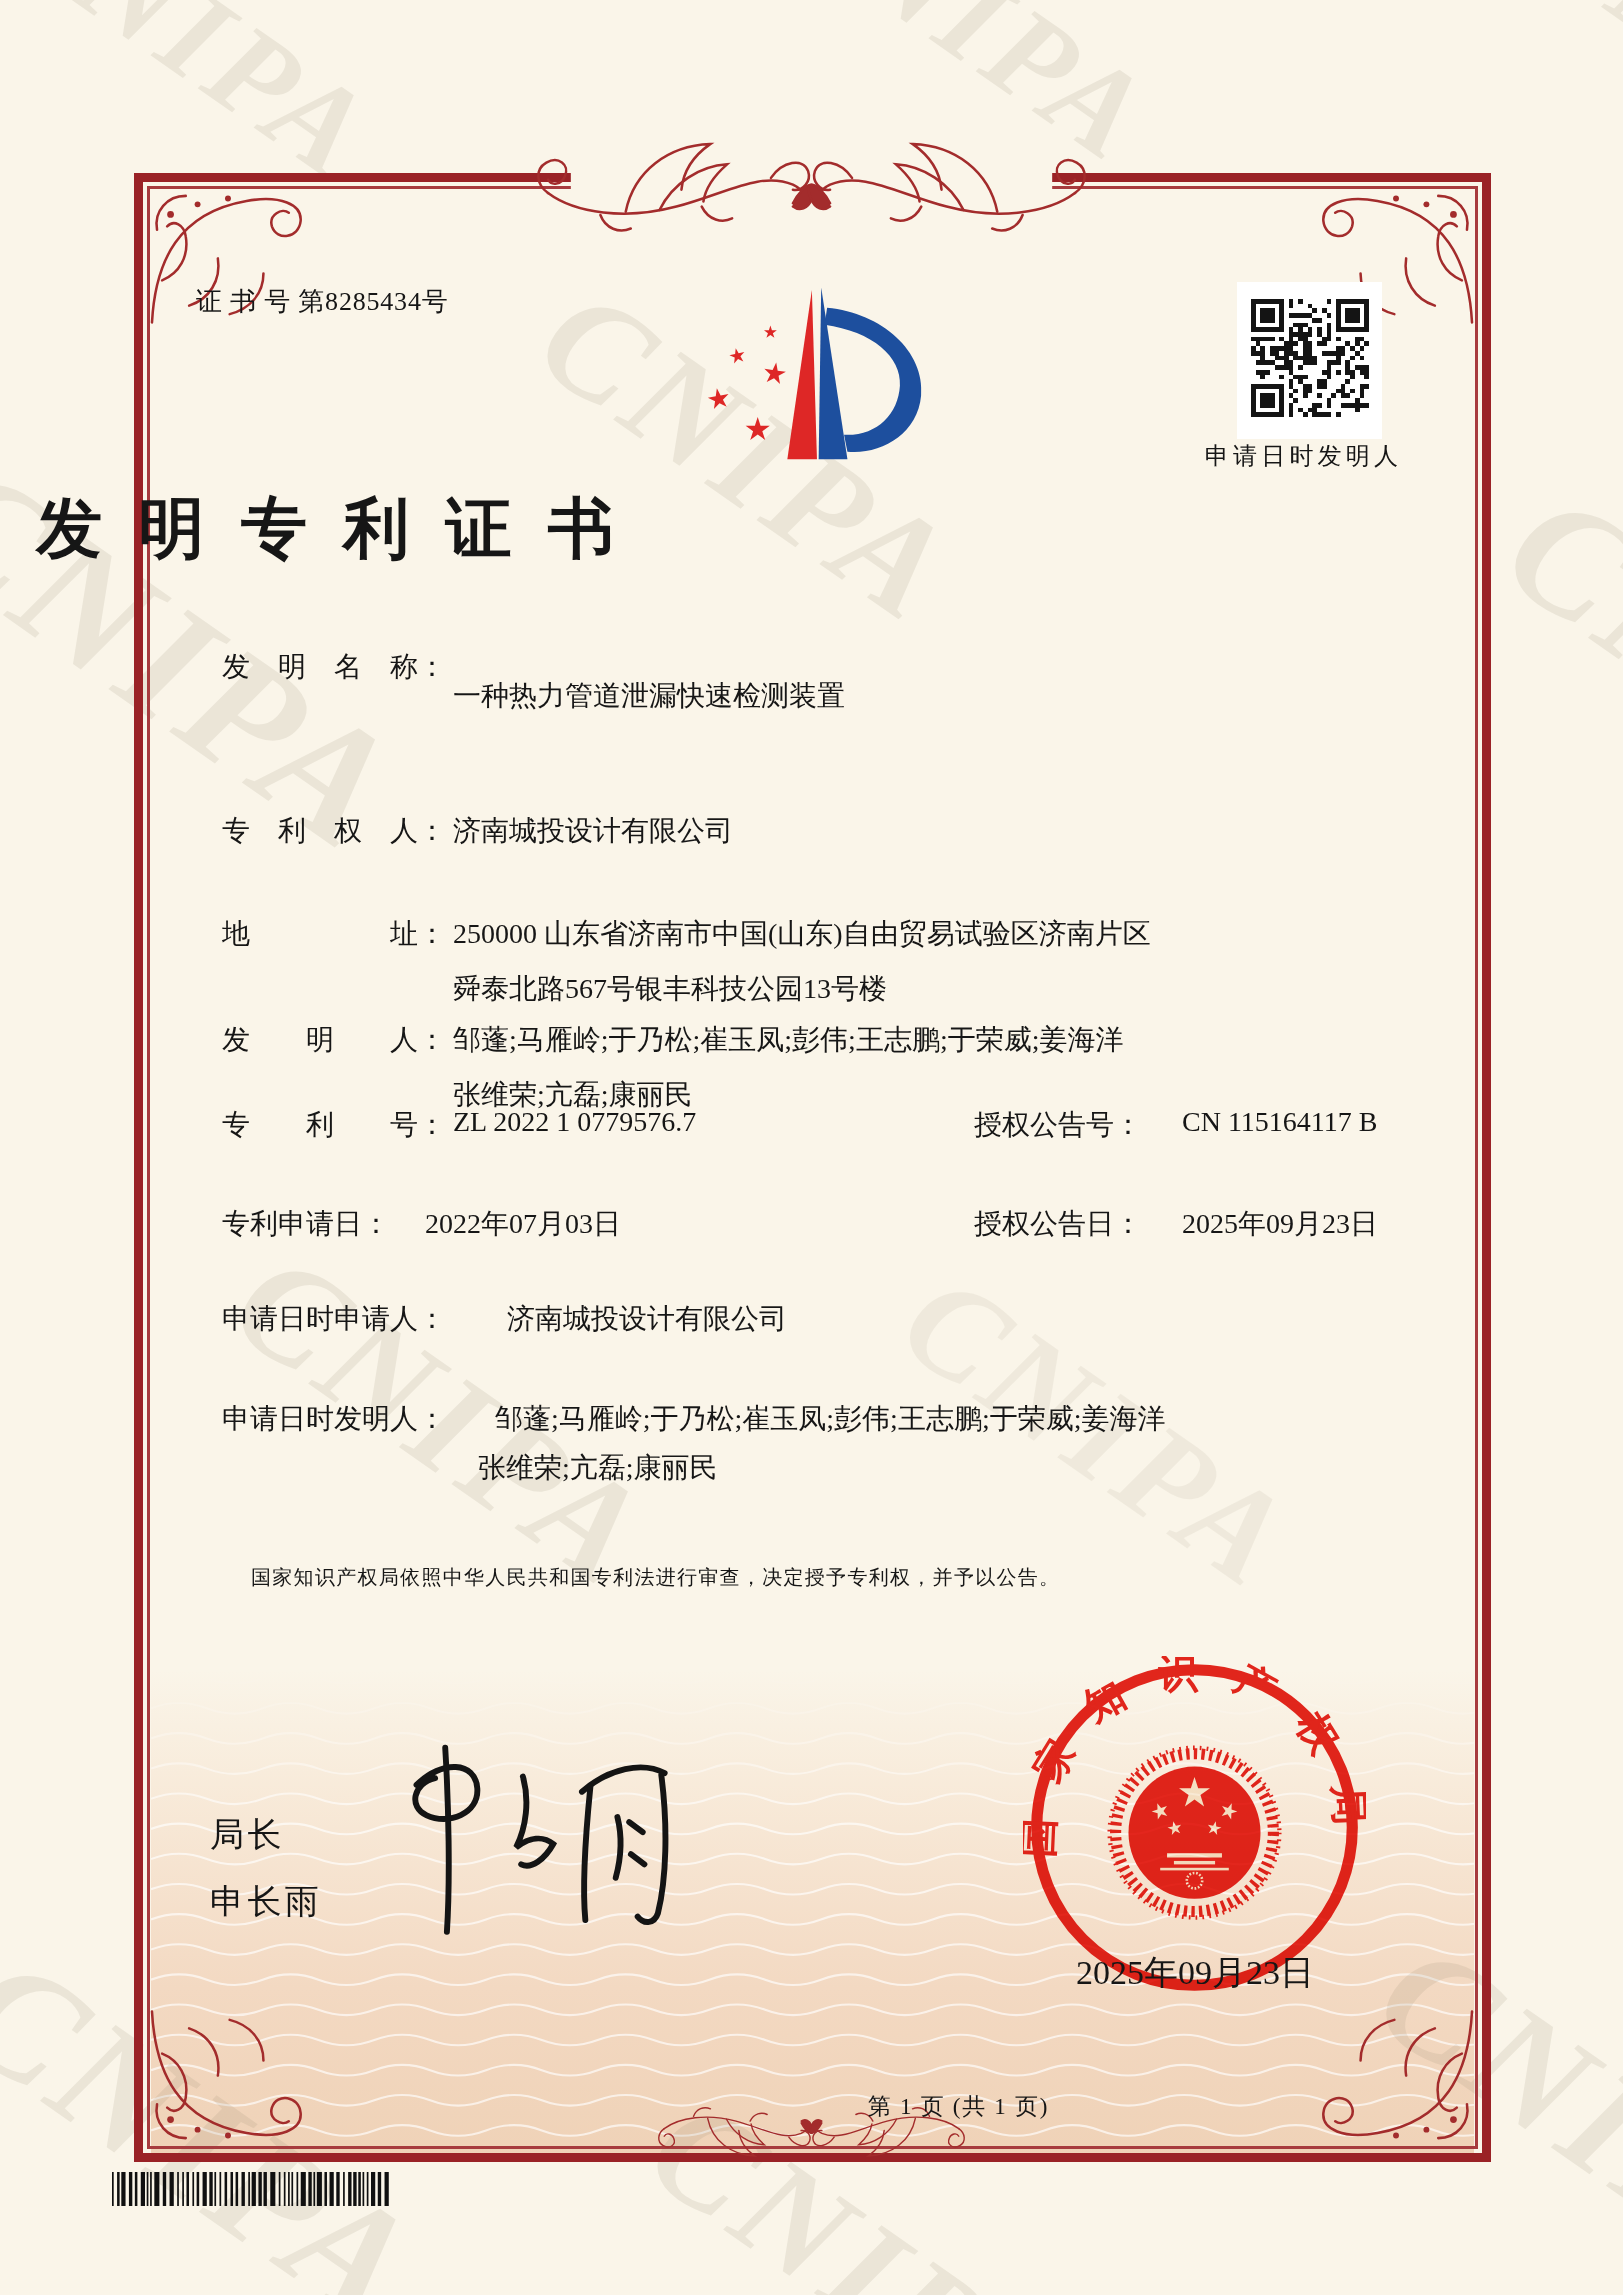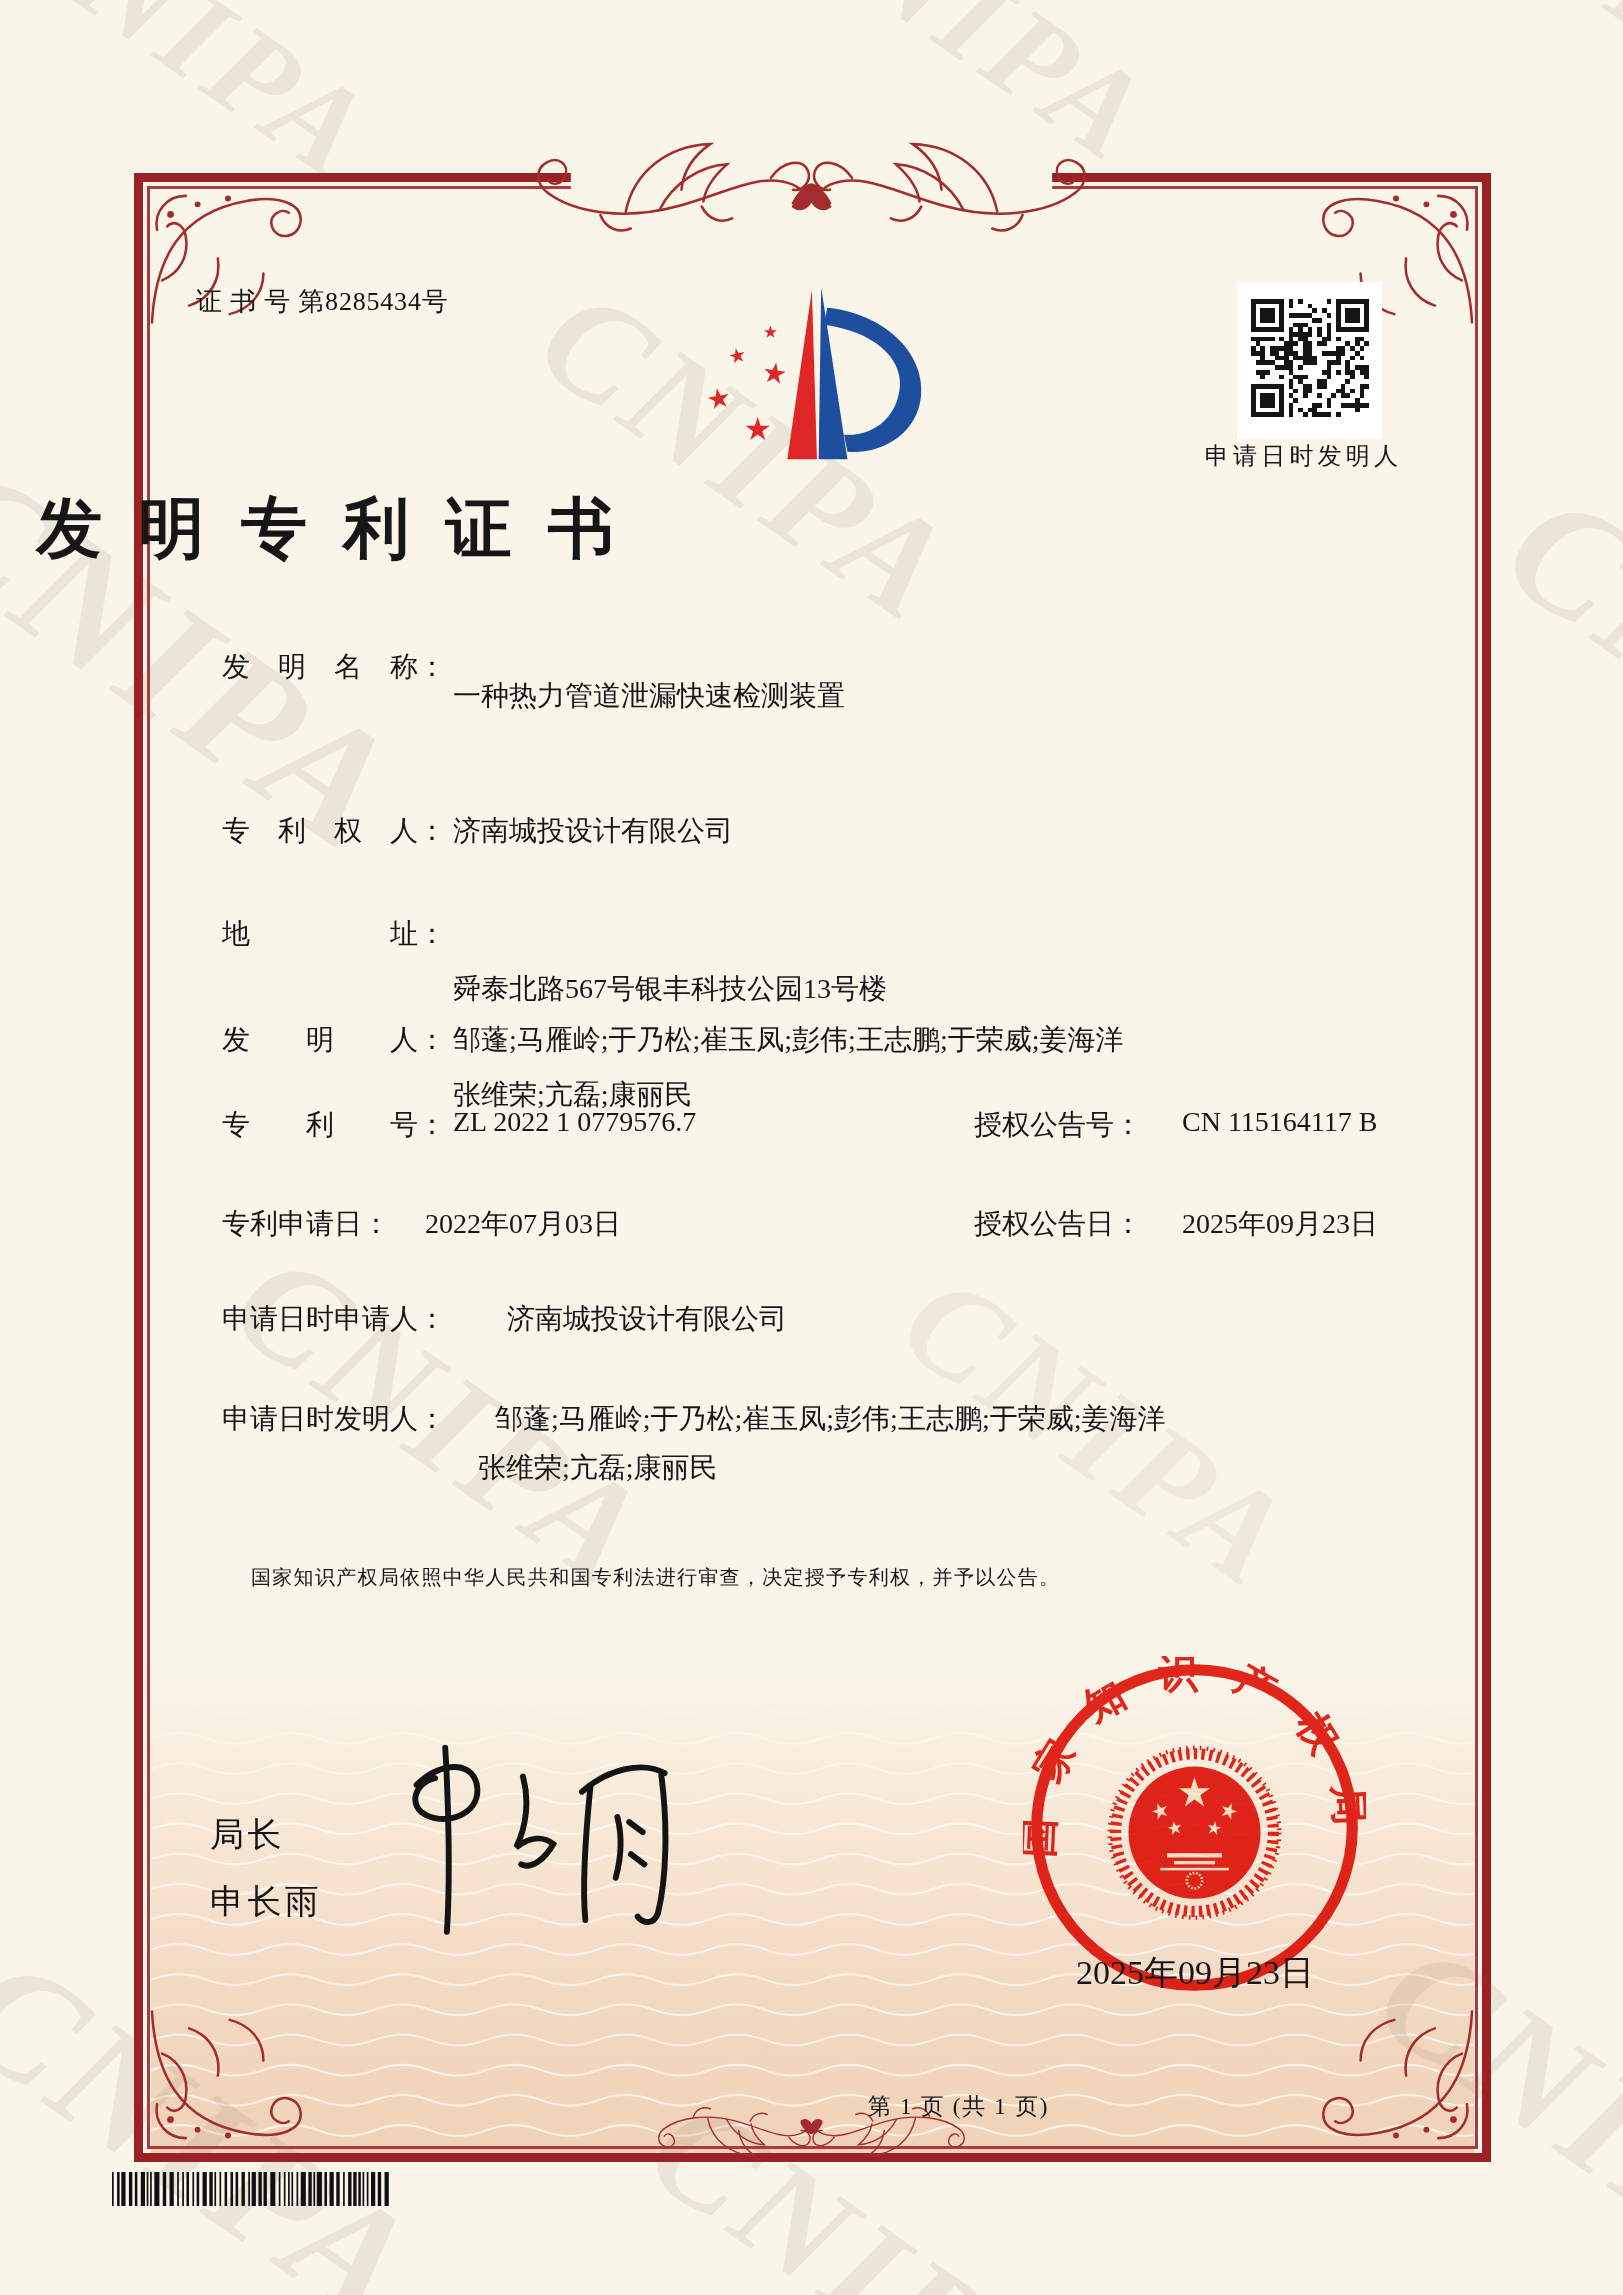--- a/index.html
+++ b/index.html
@@ -450,20 +450,21 @@
 
   <div class="t title">发明专利证书</div>
 
   <div class="t f" style="left:222px;top:648px">发　明　名　称：</div>
   <div class="t f" style="left:453px;top:677px">一种热力管道泄漏快速检测装置</div>
 
   <div class="t f" style="left:222px;top:812px">专　利　权　人：</div>
   <div class="t f" style="left:453px;top:812px">济南城投设计有限公司</div>
 
   <div class="t f" style="left:222px;top:915px">地　　　　　址：</div>
+  <div class="t f" style="left:453px;top:915px">250000 山东省济南市中国(山东)自由贸易试验区济南片区</div>
   <div class="t f" style="left:453px;top:970px">舜泰北路567号银丰科技公园13号楼</div>
 
   <div class="t f" style="left:222px;top:1021px">发　　明　　人：</div>
   <div class="t f" style="left:453px;top:1021px">邹蓬;马雁岭;于乃松;崔玉凤;彭伟;王志鹏;于荣威;姜海洋</div>
   <div class="t f" style="left:453px;top:1076px">张维荣;亢磊;康丽民</div>
 
   <div class="t f" style="left:222px;top:1106px">专　　利　　号：</div>
   <div class="t f" style="left:453px;top:1106px">ZL 2022 1 0779576.7</div>
   <div class="t f" style="left:974px;top:1106px">授权公告号：</div>
   <div class="t f" style="left:1182px;top:1106px">CN 115164117 B</div>

